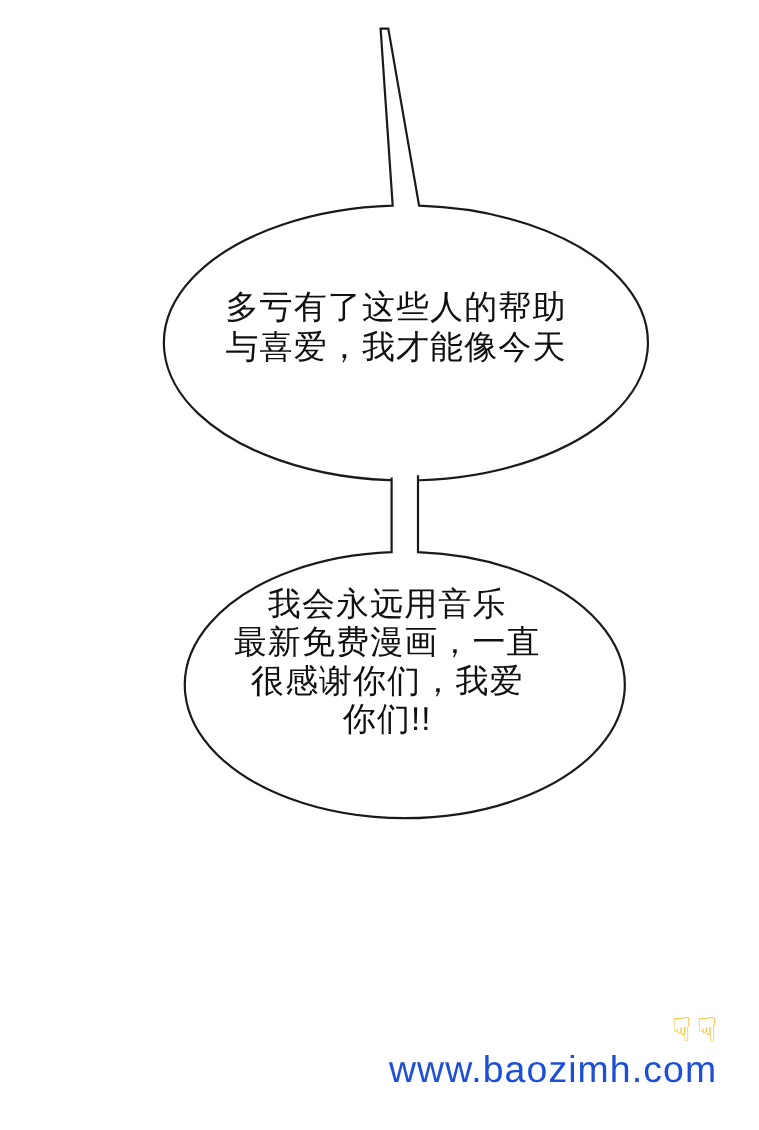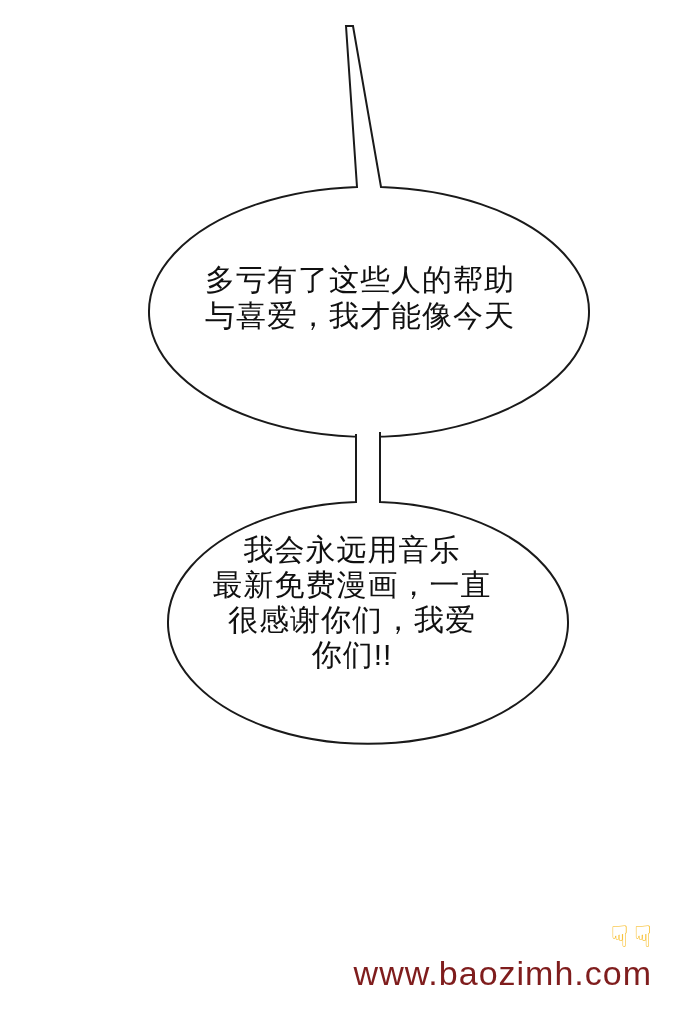--- a/index.html
+++ b/index.html
@@ -56,21 +56,21 @@
     align-items: center;
     justify-content: flex-end;
     gap: 5px;
   }
   .wm-hand {
     color: #f6b40e;
     font-size: 30px;
     line-height: 30px;
   }
   .wm-url {
-    color: #7f1d1d;
+    color: #1d4ed8;
     font-size: 34px;
     line-height: 38px;
     letter-spacing: 1px;
     margin-top: 2px;
   }
 </style>
 </head>
 <body>
 
 <div class="canvas">

